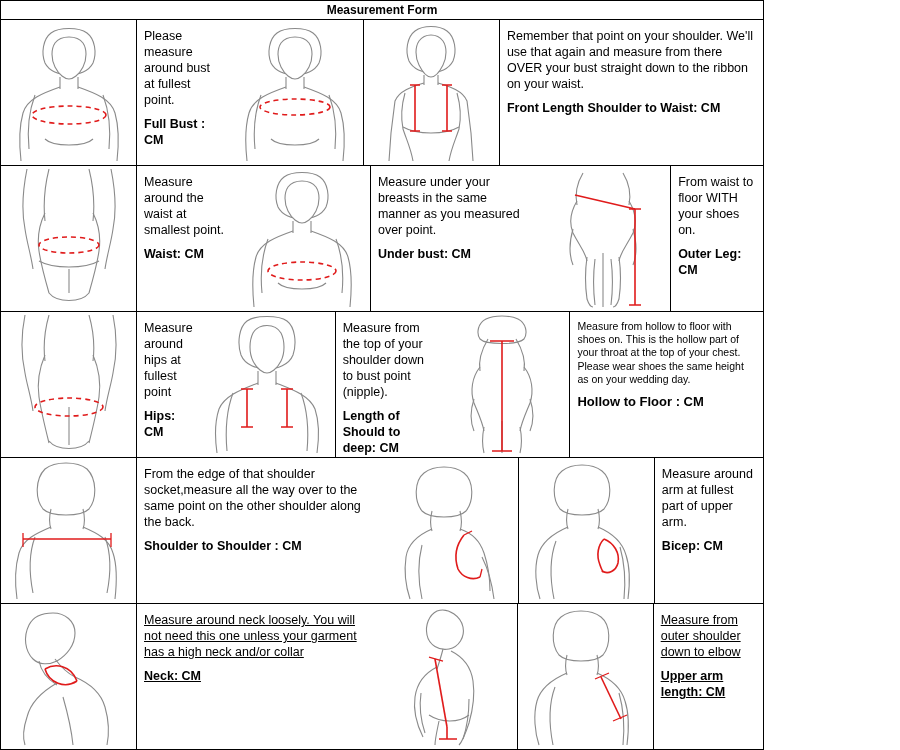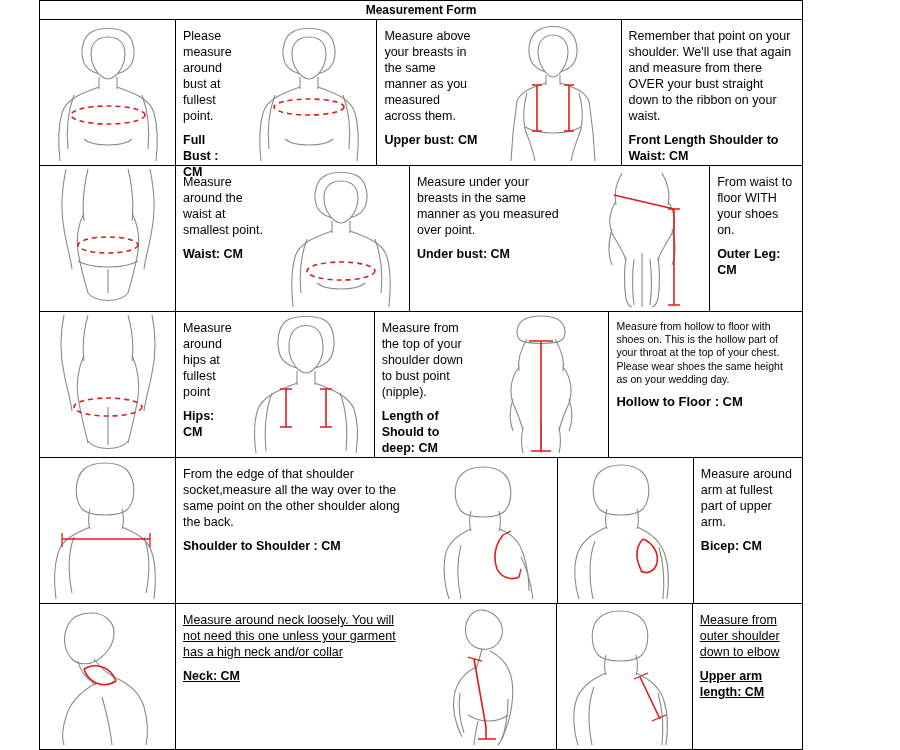--- a/index.html
+++ b/index.html
@@ -14,21 +14,20 @@
     color: #000;
     overflow: hidden;
   }
   #sheet {
     width: 764px;
     height: 750px;
     box-sizing: border-box;
     border: 1px solid #000;
     display: flex;
     flex-direction: column;
-    margin-left: 39px;
   }
   .title-bar {
     height: 18px;
     line-height: 18px;
     text-align: center;
     font-size: 12px;
     font-weight: bold;
     border-bottom: 1px solid #000;
     flex: 0 0 auto;
   }
@@ -112,24 +111,20 @@
           <path class="hair" d="M46 10 C38 16 36 30 40 40 C44 48 54 52 64 52 C74 52 84 48 88 40 C92 30 90 16 82 10 C74 4 54 4 46 10 Z"></path>
           <path class="body-fill" d="M50 20 C46 26 46 36 50 44 C54 52 60 56 64 56 C68 56 74 52 78 44 C82 36 82 26 78 20 C72 12 56 12 50 20 Z"></path>
           <path class="body-line" d="M55 54 L55 66 M73 54 L73 66"></path>
           <path class="body-line" d="M55 64 C38 70 22 76 18 90 C14 104 14 120 16 138"></path>
           <path class="body-line" d="M73 64 C90 70 106 76 110 90 C114 104 114 120 112 138"></path>
           <path class="body-line" d="M30 72 C24 88 22 106 24 126"></path>
           <path class="body-line" d="M98 72 C104 88 106 106 104 126"></path>
           <path class="body-line" d="M40 116 C48 124 80 124 88 116"></path>
           <ellipse class="meas-dash" cx="64" cy="84" rx="35" ry="8"></ellipse>
         </svg>
-      </div>
-      <div class="txt">
-        <p class="desc">Measure above your breasts in the same manner as you measured across them.</p>
-        <p class="label">Upper bust:  CM</p>
       </div>
 
       <div class="cell fig">
         <svg width="128" height="140" viewBox="0 0 128 140">
           <path class="hair" d="M48 8 C40 14 38 28 42 38 C46 46 56 50 64 50 C72 50 82 46 86 38 C90 28 88 14 80 8 C72 2 56 2 48 8 Z"></path>
           <path class="body-fill" d="M52 18 C48 24 48 34 52 42 C56 50 60 54 64 54 C68 54 72 50 76 42 C80 34 80 24 76 18 C70 10 58 10 52 18 Z"></path>
           <path class="body-line" d="M57 52 L57 62 M71 52 L71 62"></path>
           <path class="body-line" d="M57 60 C44 64 32 68 28 78 L24 110 M24 110 L22 138"></path>
           <path class="body-line" d="M71 60 C84 64 96 68 100 78 L104 110 M104 110 L106 138"></path>
           <path class="body-line" d="M38 70 C34 84 34 96 36 106 C40 118 44 126 46 138"></path>

